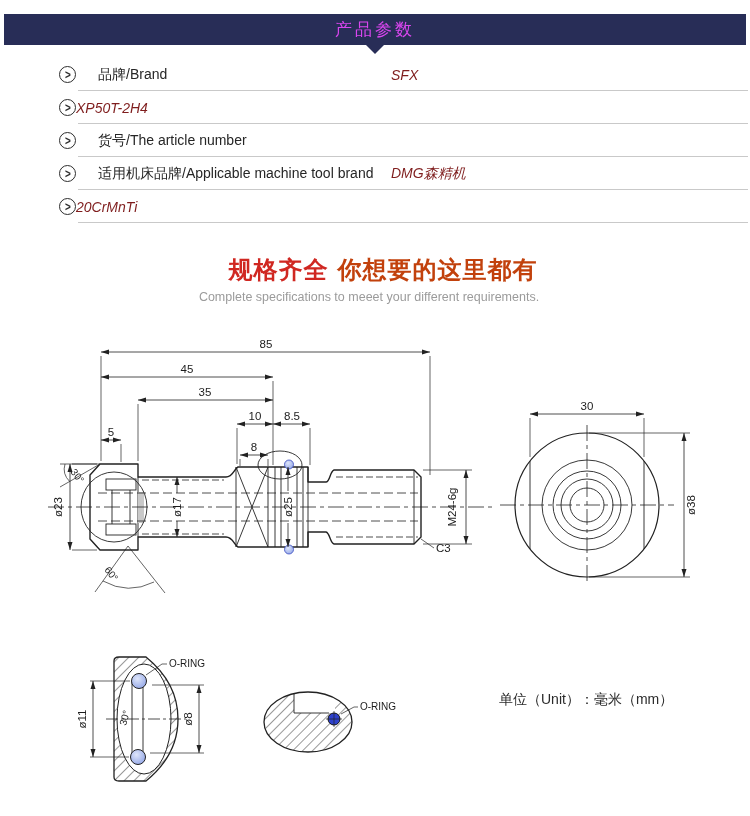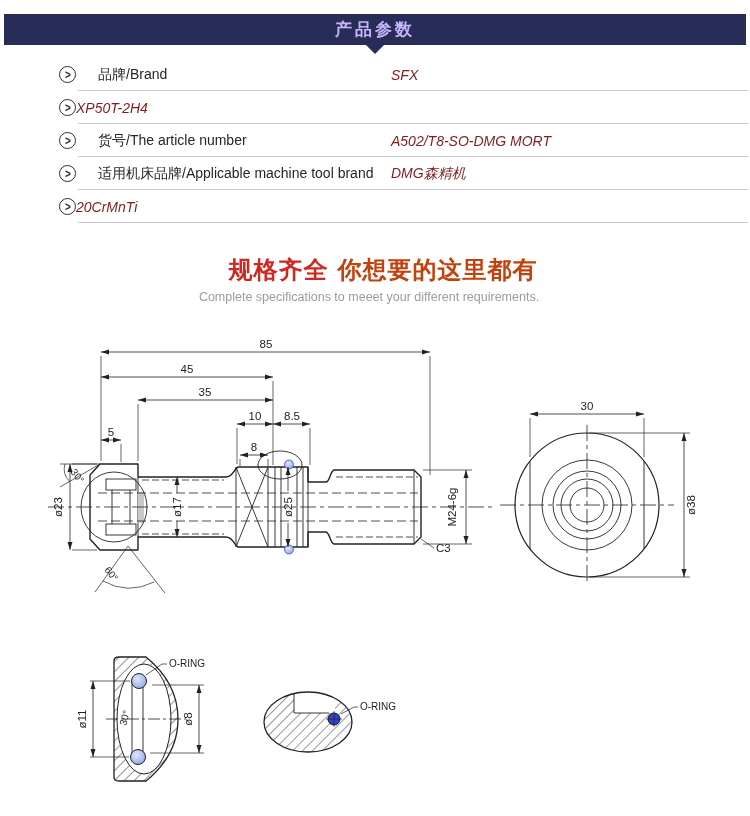--- a/index.html
+++ b/index.html
@@ -1,21 +1,21 @@
 <!DOCTYPE html>
 <html><head>
 <meta charset="utf-8">
 <style>
   html,body{margin:0;padding:0;background:#fff;}
   .page{position:relative;width:750px;height:816px;background:#fff;overflow:hidden;
         font-family:"Liberation Sans",sans-serif;}
   
   .header-band{position:absolute;left:4px;top:14px;width:742px;height:31px;background:#282d57;
                display:flex;align-items:center;justify-content:center;}
-  .header-title{color:#c4b5fd;font-size:17px;font-weight:bold;letter-spacing:3px;}
+  .header-title{color:#d946ef;font-size:17px;font-weight:normal;letter-spacing:3px;}
   .header-tri{position:absolute;left:50%;top:45px;transform:translateX(-50%);width:0;height:0;
               border-left:9px solid transparent;border-right:9px solid transparent;
               border-top:9px solid #282d57;}
   
   .spec-table{position:absolute;left:0;top:58px;width:750px;}
   .spec-row{position:relative;height:33px;display:flex;align-items:center;}
   .sep{position:absolute;left:78px;right:2px;bottom:0;height:1px;background:#c9c9c9;}
   .row-icon{margin-left:59px;width:17px;height:17px;min-width:17px;border:1.7px solid #2d2d2d;
             border-radius:50%;display:flex;align-items:center;justify-content:center;box-sizing:border-box;}
   .row-icon span{font-size:10px;font-weight:bold;color:#2d2d2d;line-height:1;margin-left:1px;transform:scaleY(1.2);}
@@ -64,21 +64,20 @@
           <span>&gt;</span>
         </div>
       <span class="row-value">XP50T-2H4</span>
       <div class="sep"></div>
     </div>
     <div class="spec-row">
       <div class="row-icon">
           <span>&gt;</span>
         </div>
       <span class="row-label">货号/The article number</span>
-      <span class="row-value">A502/T8-SO-DMG MORT</span>
       <div class="sep"></div>
     </div>
     <div class="spec-row">
       <div class="row-icon">
           <span>&gt;</span>
         </div>
       <span class="row-label">适用机床品牌/Applicable machine tool brand</span>
       <span class="row-value">DMG森精机</span>
       <div class="sep"></div>
     </div>
@@ -288,14 +287,15 @@
       <circle cx="334" cy="389" r="6" fill="#2e41cc" stroke="#111" stroke-width="1"></circle>
       <line class="xt" x1="326" y1="389" x2="342" y2="389"></line>
       <line class="xt" x1="334" y1="381" x2="334" y2="397"></line>
       <g>
         <path class="xt" d="M341,384 L354,377 L358,377"></path>
         <text class="sm" x="360" y="380">O-RING</text>
       </g>
     </g>
   </svg>
 
+  <div class="unit-note">单位（Unit）：毫米（mm）</div>
 
 </div>
 
 </body></html>

